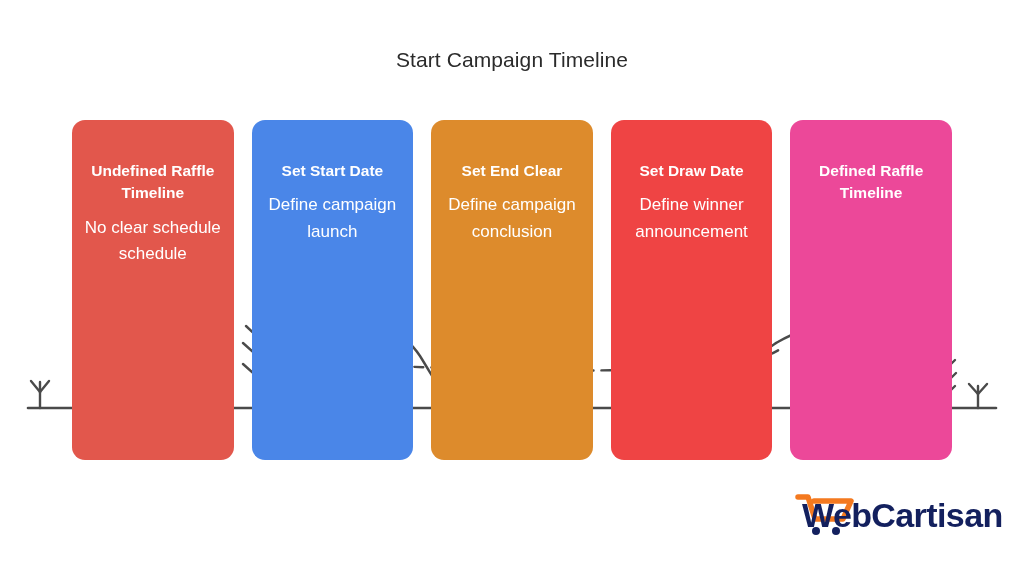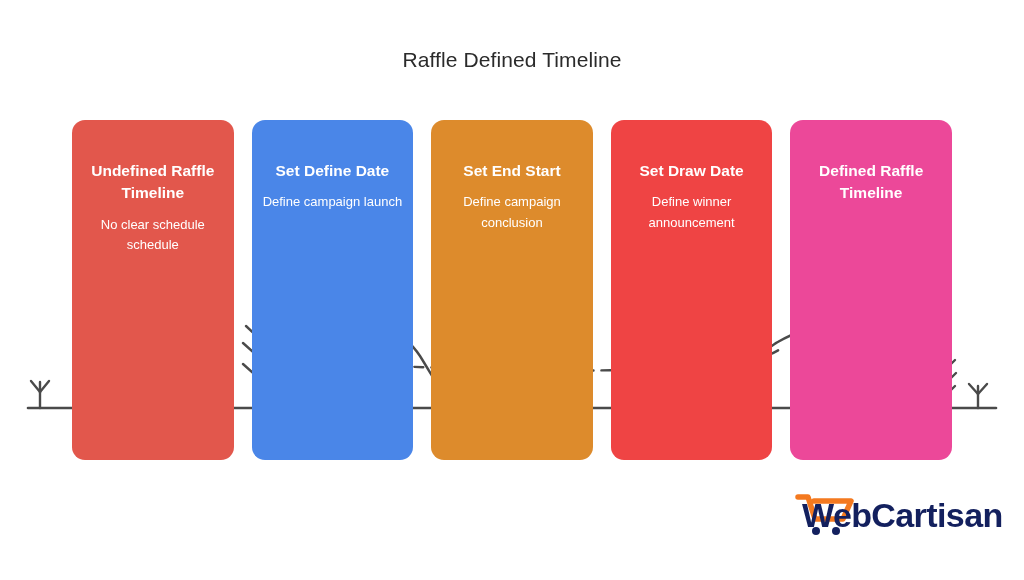--- a/index.html
+++ b/index.html
@@ -66,21 +66,21 @@
     position: relative;
   }
   .card-title {
     font-size: 15.5px;
     font-weight: bold;
     line-height: 1.45;
     margin: 0 0 10px 0;
     color: #ffffff;
   }
   .card-desc {
-    font-size: 13px;
+    font-size: 17px;
     font-weight: 400;
     line-height: 1.55;
     margin: 0;
     color: #ffffff;
   }
 
   
   .logo {
     position: absolute;
     right: 40px;
@@ -108,21 +108,21 @@
     bottom: 2px;
     width: 74px;
     height: 50px;
   }
 </style>
 </head>
 <body>
 
 <div class="canvas">
 
-  <div class="page-title">Raffle Defined Timeline</div>
+  <div class="page-title">Start Campaign Timeline</div>
 
   <svg class="illustration" viewBox="0 0 1024 580" width="1024" height="580" xmlns="http://www.w3.org/2000/svg">
     <g fill="none" stroke="#4a4a4a" stroke-width="2.4" stroke-linecap="round" stroke-linejoin="round">
 
       <g>
         <path d="M40 382 L40 408"></path>
         <path d="M40 392 L31 381"></path>
         <path d="M40 392 L49 381"></path>
       </g>
 
@@ -256,26 +256,26 @@
   </svg>
 
   <div class="cards">
 
     <div class="card" style="background:#e2574c">
       <p class="card-title">Undefined Raffle Timeline</p>
       <p class="card-desc">No clear schedule schedule</p>
     </div>
 
     <div class="card" style="background:#4a86e8">
-      <p class="card-title">Set Define Date</p>
+      <p class="card-title">Set Start Date</p>
       <p class="card-desc">Define campaign launch</p>
     </div>
 
     <div class="card" style="background:#dd8b2c">
-      <p class="card-title">Set End Start</p>
+      <p class="card-title">Set End Clear</p>
       <p class="card-desc">Define campaign conclusion</p>
     </div>
 
     <div class="card" style="background:#ef4444">
       <p class="card-title">Set Draw Date</p>
       <p class="card-desc">Define winner announcement</p>
     </div>
 
     <div class="card" style="background:#ec4899">
       <p class="card-title">Defined Raffle Timeline</p>

